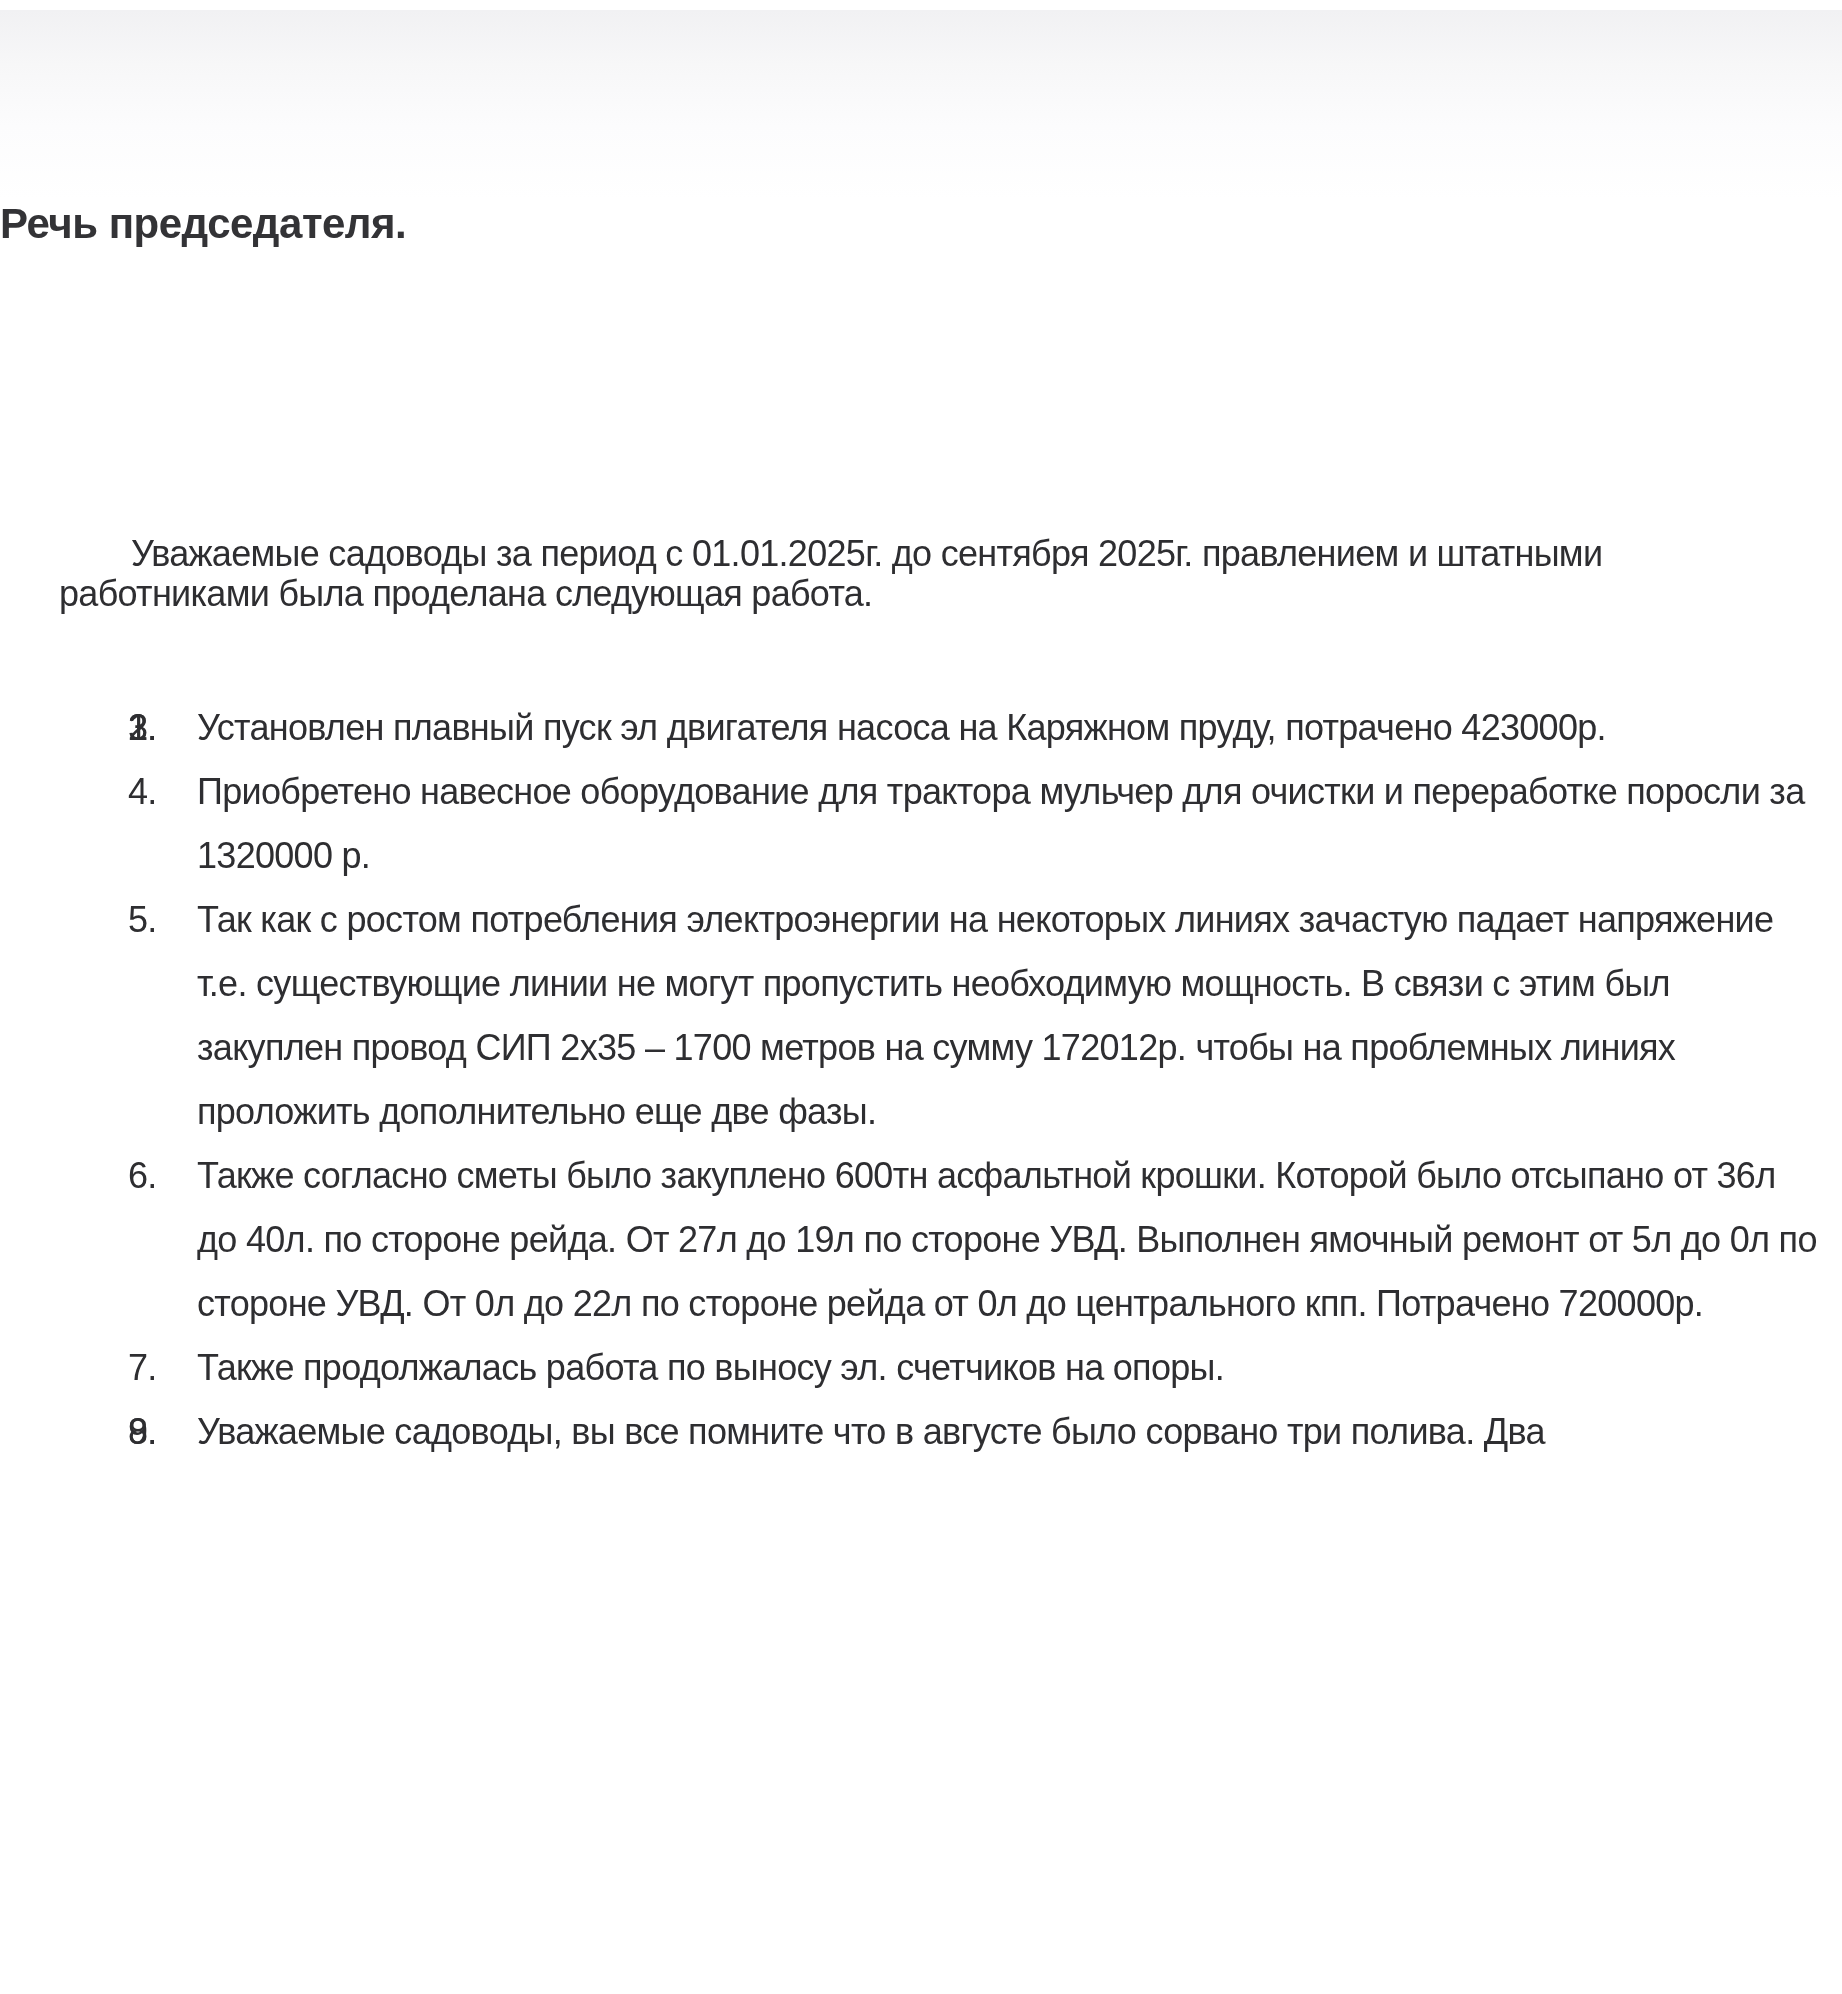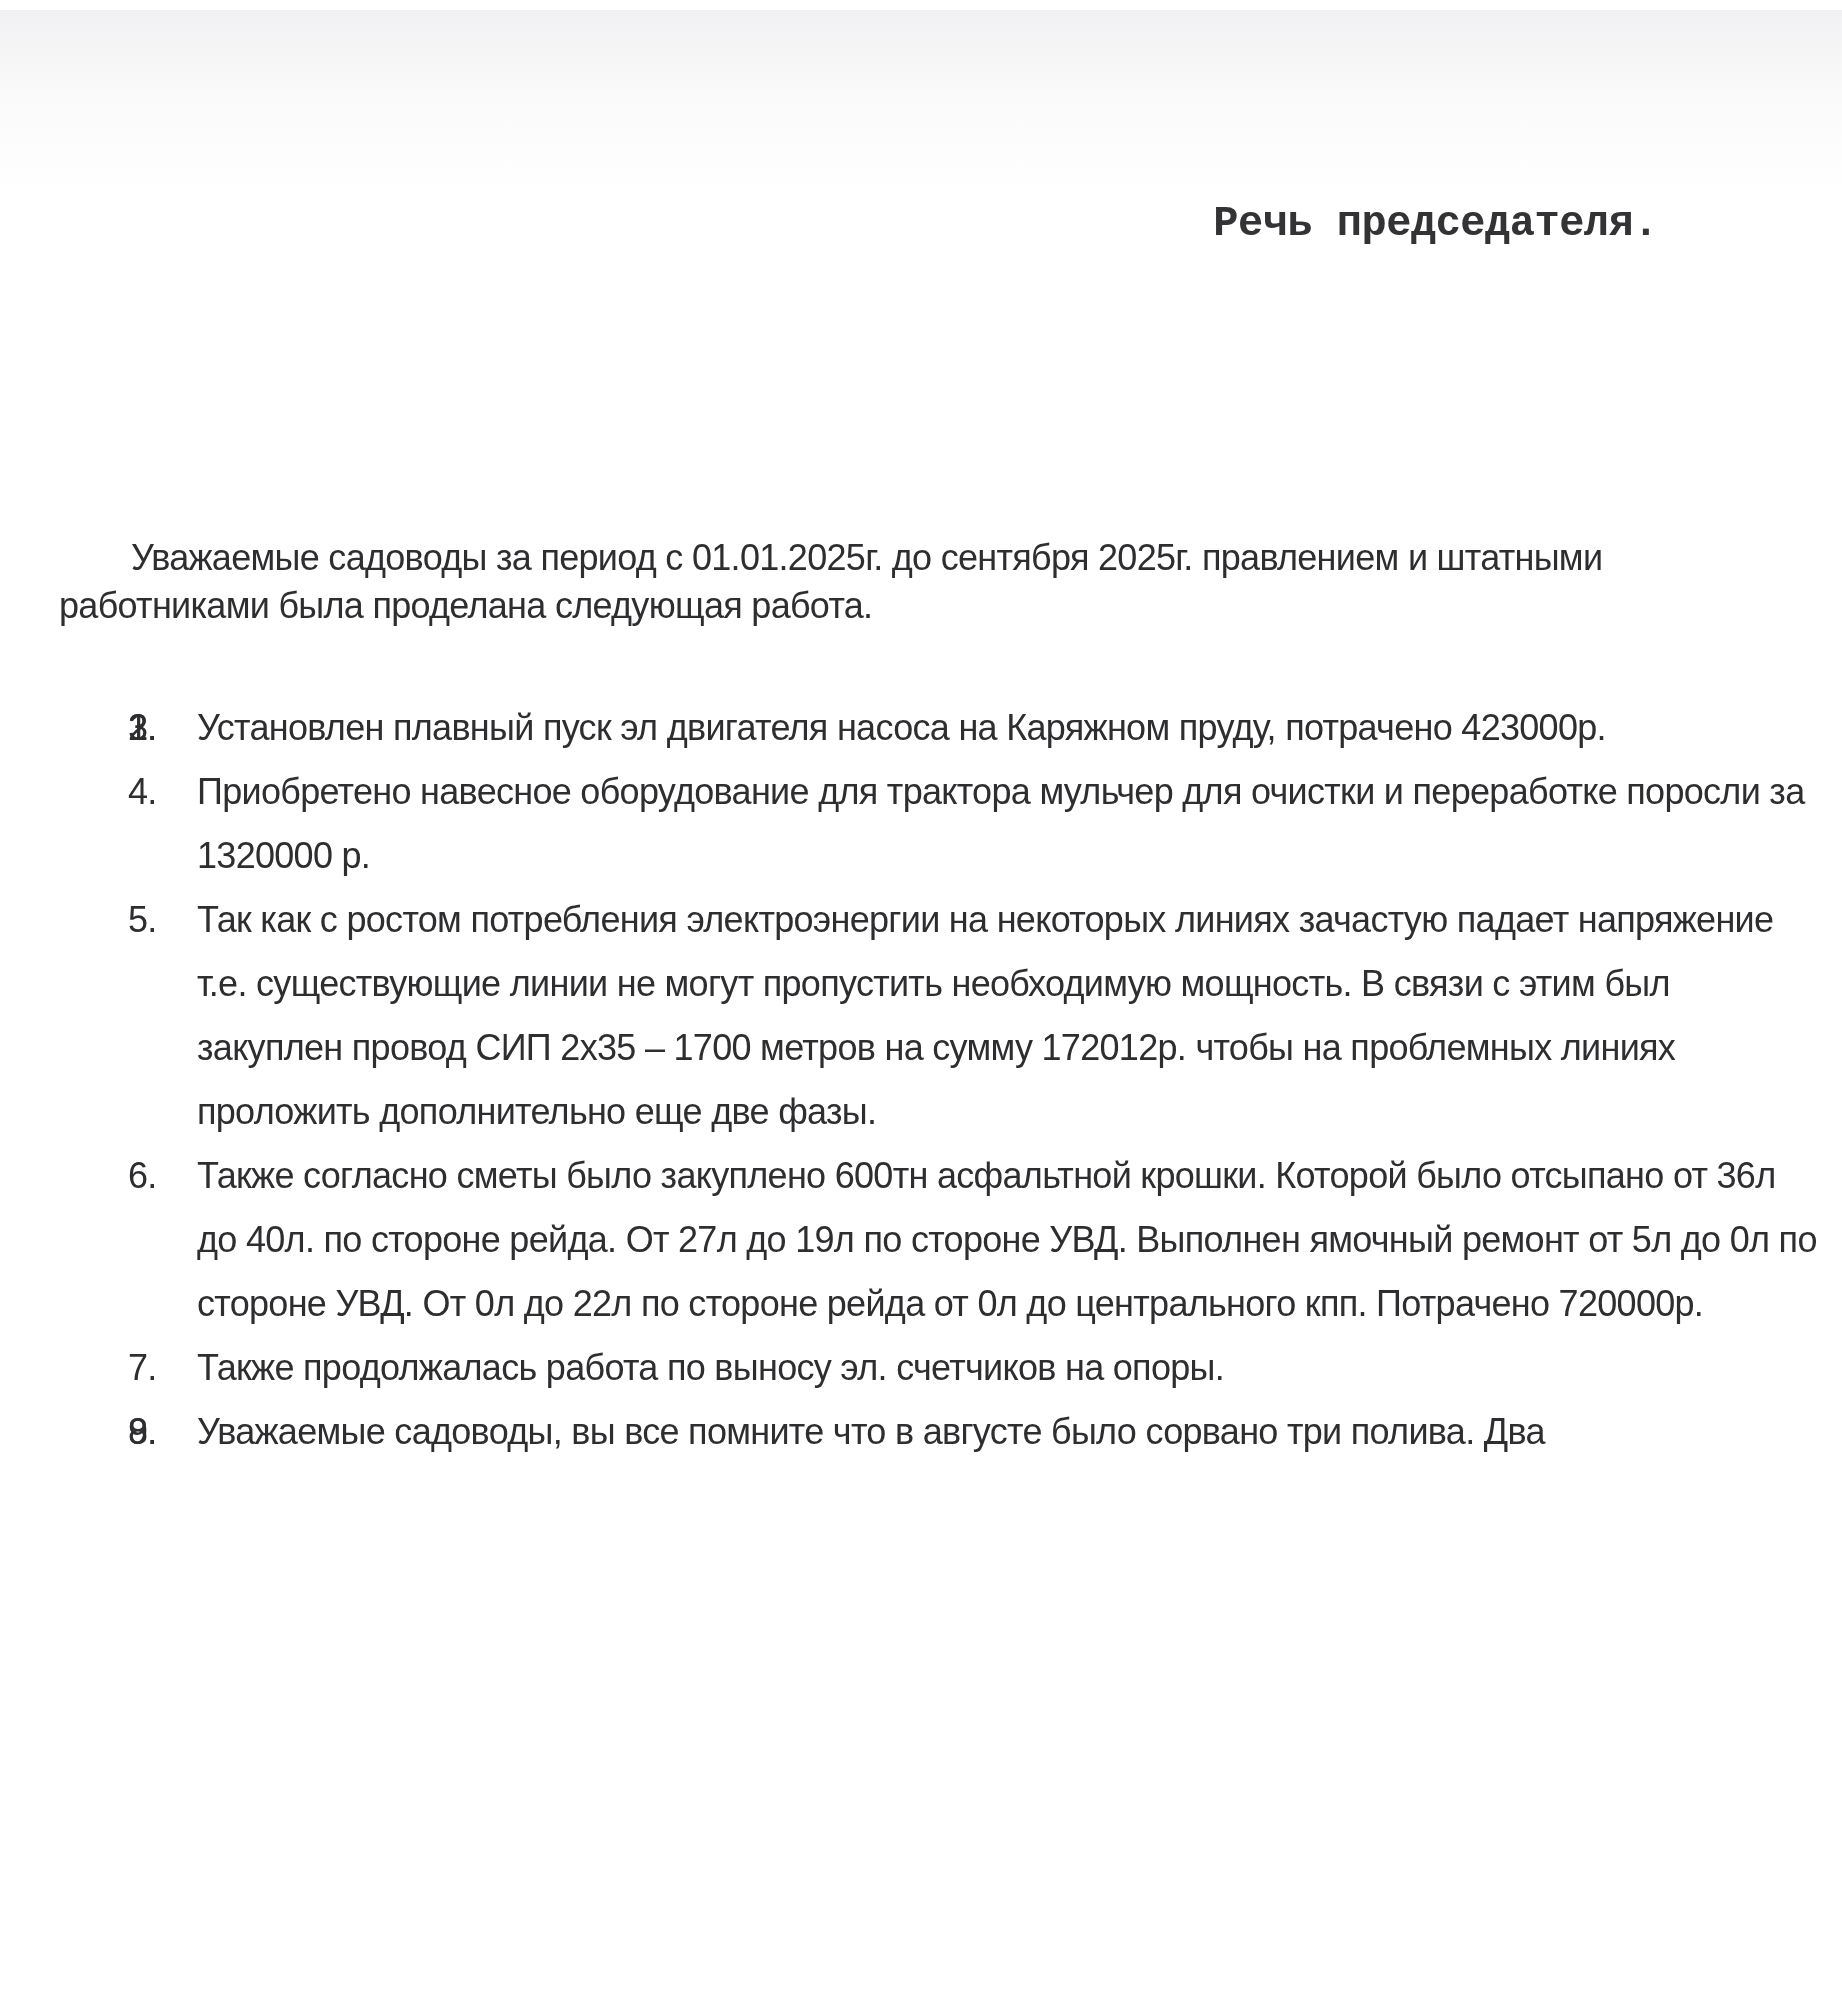--- a/index.html
+++ b/index.html
@@ -26,37 +26,36 @@
     .top-strip {
       position: absolute;
       left: 0; top: 0;
       width: 1842px; height: 10px;
       background: #ffffff;
     }
     .title {
       position: absolute;
       left: 0;
       width: 1658px;
-      text-align: right;
+      text-align: left;
       font-weight: bold;
       font-size: 42px;
       letter-spacing: -0.5px;
       color: #333336;
       margin: 0;
-      font-family: Liberation Mono, monospace;
     }
     .title-main { top: 190px; }
     .title-sub { top: 300px; }
     .intro {
       position: absolute;
       left: 59px;
       top: 524px;
       width: 1715px;
       font-size: 36px;
-      line-height: 48px;
+      line-height: 40px;
       margin: 0;
       text-indent: 72px;
       letter-spacing: -0.7px;
       color: #2e2e31;
     }
     .list {
       position: absolute;
       left: 0;
       top: 686px;
       width: 1842px;

